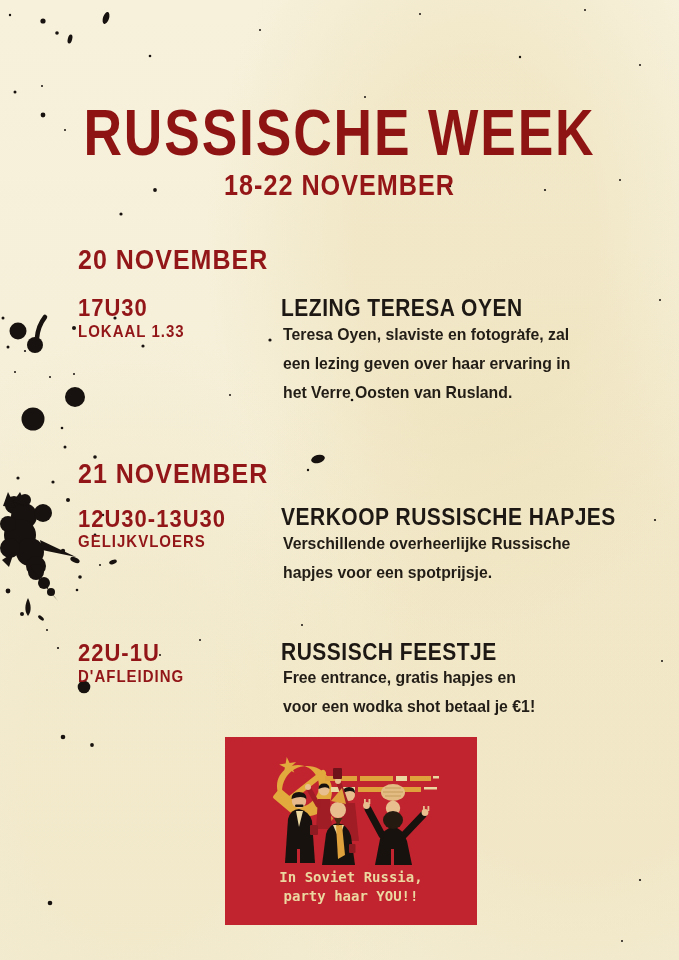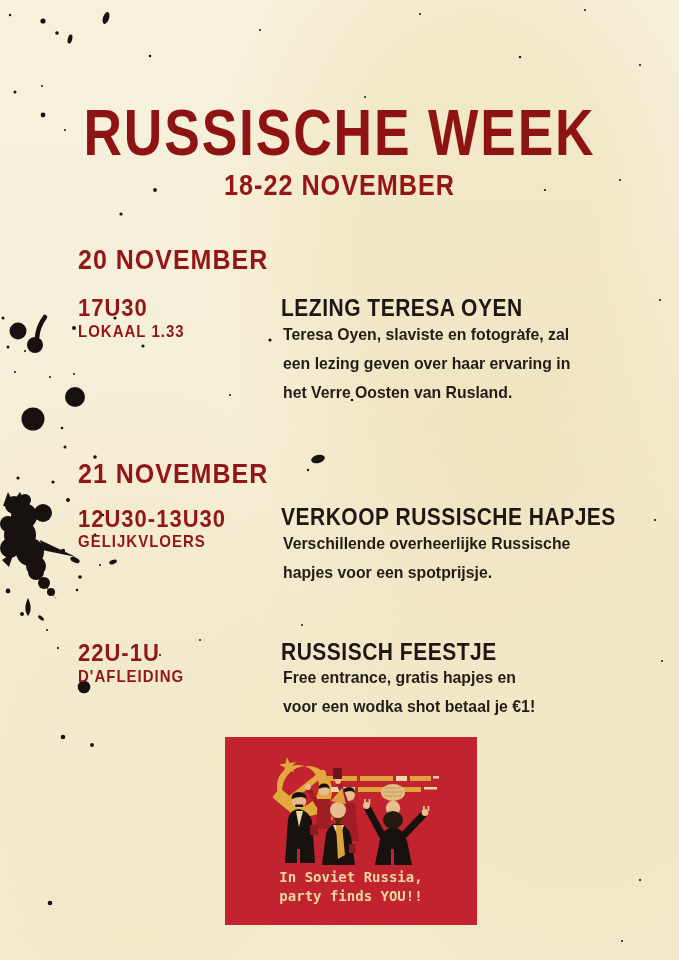--- a/index.html
+++ b/index.html
@@ -263,15 +263,15 @@
         <circle cx="168" cy="71" r="7.2" fill="#E8BE8F"></circle>
         <ellipse cx="168" cy="55.5" rx="12" ry="8.5" fill="#E2BC82"></ellipse>
         <path d="M158,55 L178,55 M160,51 L176,51 M160,59 L176,59" stroke="#C79B5C" stroke-width="1.2"></path>
         <ellipse cx="168" cy="83" rx="10" ry="9" fill="#241A10"></ellipse>
         <rect x="166" y="112" width="3" height="16" fill="#C2242F"></rect>
       </g>
     </g>
   </svg>
   <div class="banner-caption">
     <div>In Soviet Russia,</div>
-    <div>party finds YOU!!</div>
+    <div>party haar YOU!!</div>
   </div>
 </div>
 
 </body></html>

